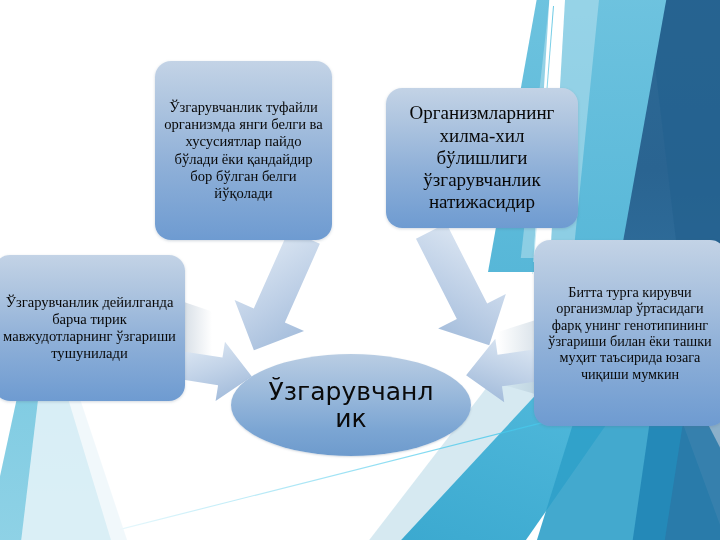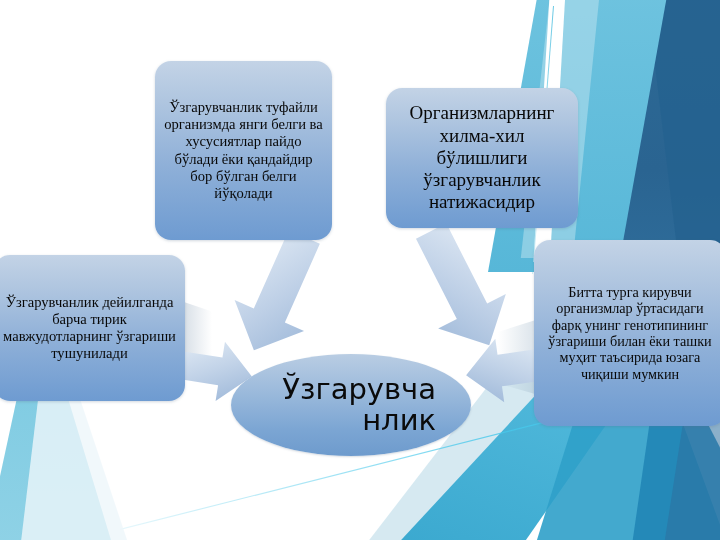--- a/index.html
+++ b/index.html
@@ -152,24 +152,24 @@
     height: 102px;
     border-radius: 50%;
     background: linear-gradient(180deg, #b9cde3 0%, #9dbbdc 35%, #7ba5d3 75%, #6e9bcd 100%);
     display: flex;
     align-items: center;
     justify-content: center;
     box-shadow: 0 1px 2px rgba(90,110,135,.25);
   }
   .center-ellipse .label {
     font-family: "DejaVu Sans", "Liberation Sans", sans-serif;
-    font-size: 29px;
+    font-size: 25px;
     line-height: 1.08;
     color: #0a0a0a;
-    text-align: right;
+    text-align: center;
     width: 170px;
     word-break: break-all;
   }
 
   
   .box {
     position: absolute;
     border-radius: 16px;
     background: linear-gradient(180deg, #c3d3e6 0%, #b0c6e0 22%, #8fb0d8 58%, #6e9bd1 100%);
     box-shadow: 0 1px 3px rgba(95,115,140,.28);

